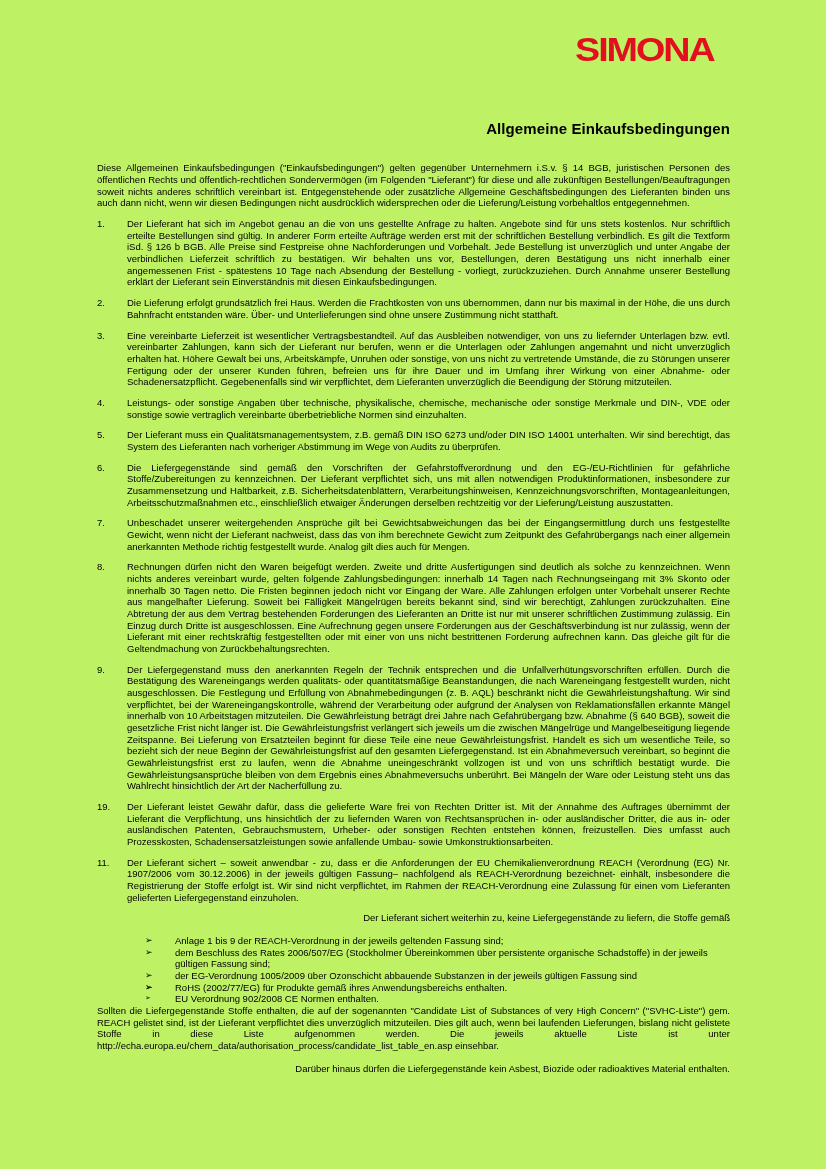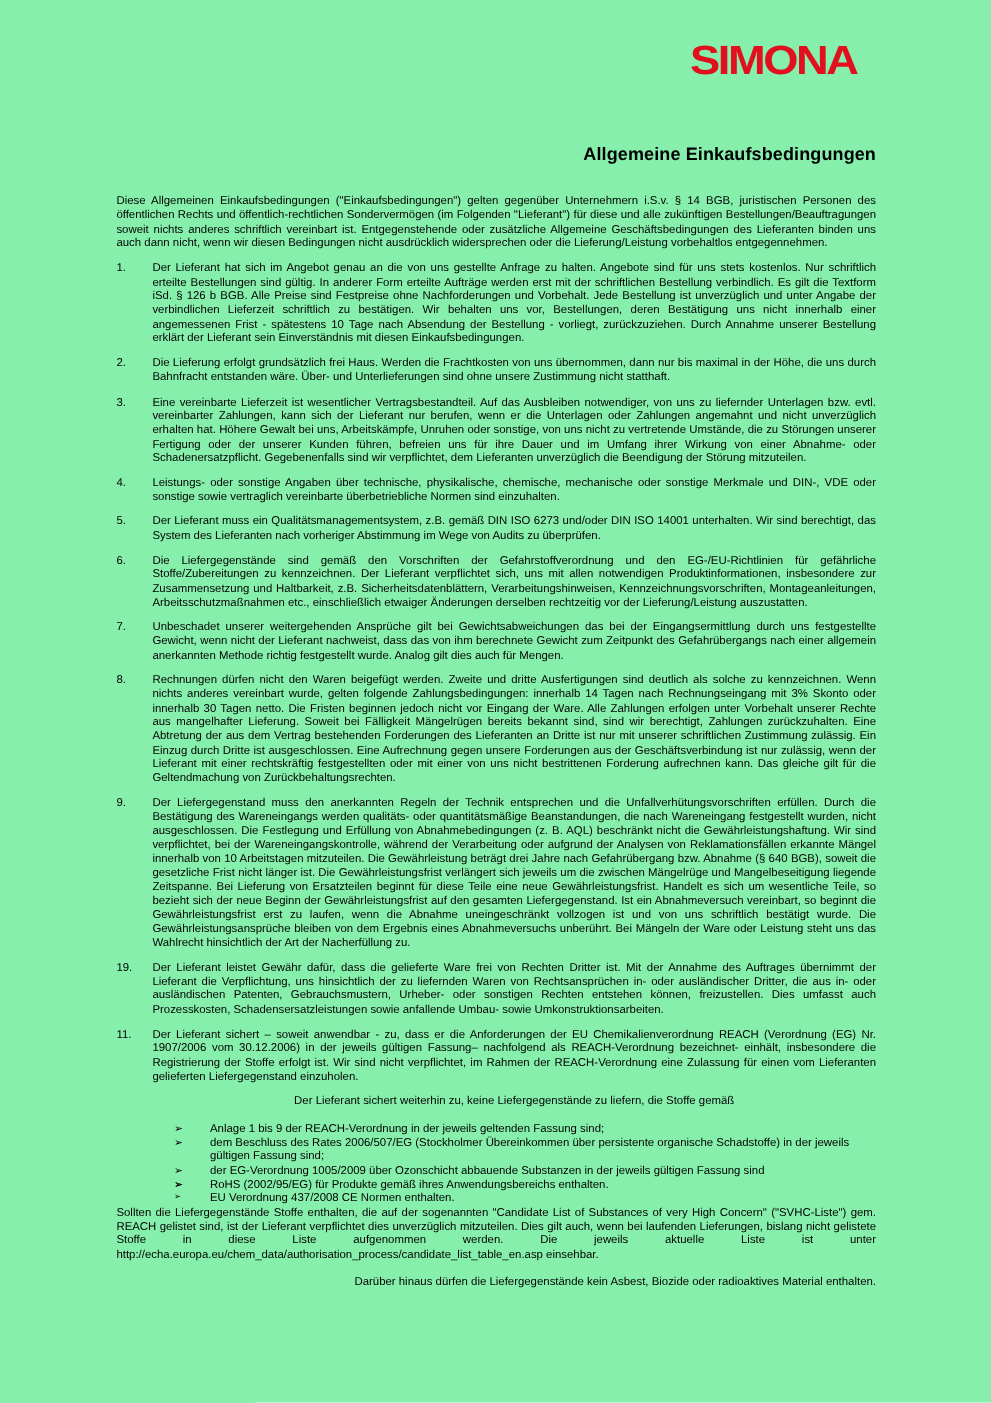--- a/index.html
+++ b/index.html
@@ -1,20 +1,20 @@
 <!DOCTYPE html>
 <html><head>
 <meta charset="utf-8">
 <style>
   html, body { margin: 0; padding: 0; background: #ffffff; }
   .page {
     position: relative;
     width: 826px;
     height: 1169px;
-    background: #86efac;
+    background: #bef264;
     font-family: "Liberation Sans", "DejaVu Sans", sans-serif;
     color: #000000;
     overflow: hidden;
   }
   .logo {
     position: absolute;
     top: 31px;
     left: 575px;
     width: 150px;
     font-size: 37px;
@@ -50,21 +50,21 @@
   }
   .item .num {
     position: absolute;
     left: 0;
     top: 0;
     text-align: left;
   }
   .sub-lead {
     padding-left: 30px;
     margin: 0 0 11px 0;
-    text-align: center;
+    text-align: right;
   }
   .bullets { margin: 0; }
   .bullet {
     position: relative;
     padding-left: 78px;
     text-align: left;
   }
   .bullet .arrow {
     position: absolute;
     left: 48px;
@@ -156,25 +156,25 @@
       </div>
       <div class="bullet">
         <span class="arrow">➢</span>
         <span>der EG-Verordnung 1005/2009 über Ozonschicht abbauende Substanzen in der jeweils gültigen Fassung sind</span>
       </div>
       <div class="bullet">
         <span class="arrow">➢</span>
       </div>
       <div class="bullet">
         <span class="arrow">➢</span>
-        <span>RoHS (2002/95/EG) für Produkte gemäß ihres Anwendungsbereichs enthalten.</span>
+        <span>RoHS (2002/77/EG) für Produkte gemäß ihres Anwendungsbereichs enthalten.</span>
       </div>
       <div class="bullet">
         <span class="arrow small">➢</span>
-        <span>EU Verordnung 437/2008 CE Normen enthalten.</span>
+        <span>EU Verordnung 902/2008 CE Normen enthalten.</span>
       </div>
     </div>
 
     <p class="para after-para">Sollten die Liefergegenstände Stoffe enthalten, die auf der sogenannten "Candidate List of Substances of very High Concern" ("SVHC-Liste") gem. REACH gelistet sind, ist der Lieferant verpflichtet dies unverzüglich mitzuteilen. Dies gilt auch, wenn bei laufenden Lieferungen, bislang nicht gelistete Stoffe in diese Liste aufgenommen werden. Die jeweils aktuelle Liste ist unter http://echa.europa.eu/chem_data/authorisation_process/candidate_list_table_en.asp einsehbar.</p>
 
     <p class="final-para">Darüber hinaus dürfen die Liefergegenstände kein Asbest, Biozide oder radioaktives Material enthalten.</p>
 
   </div>
 </div>
 

